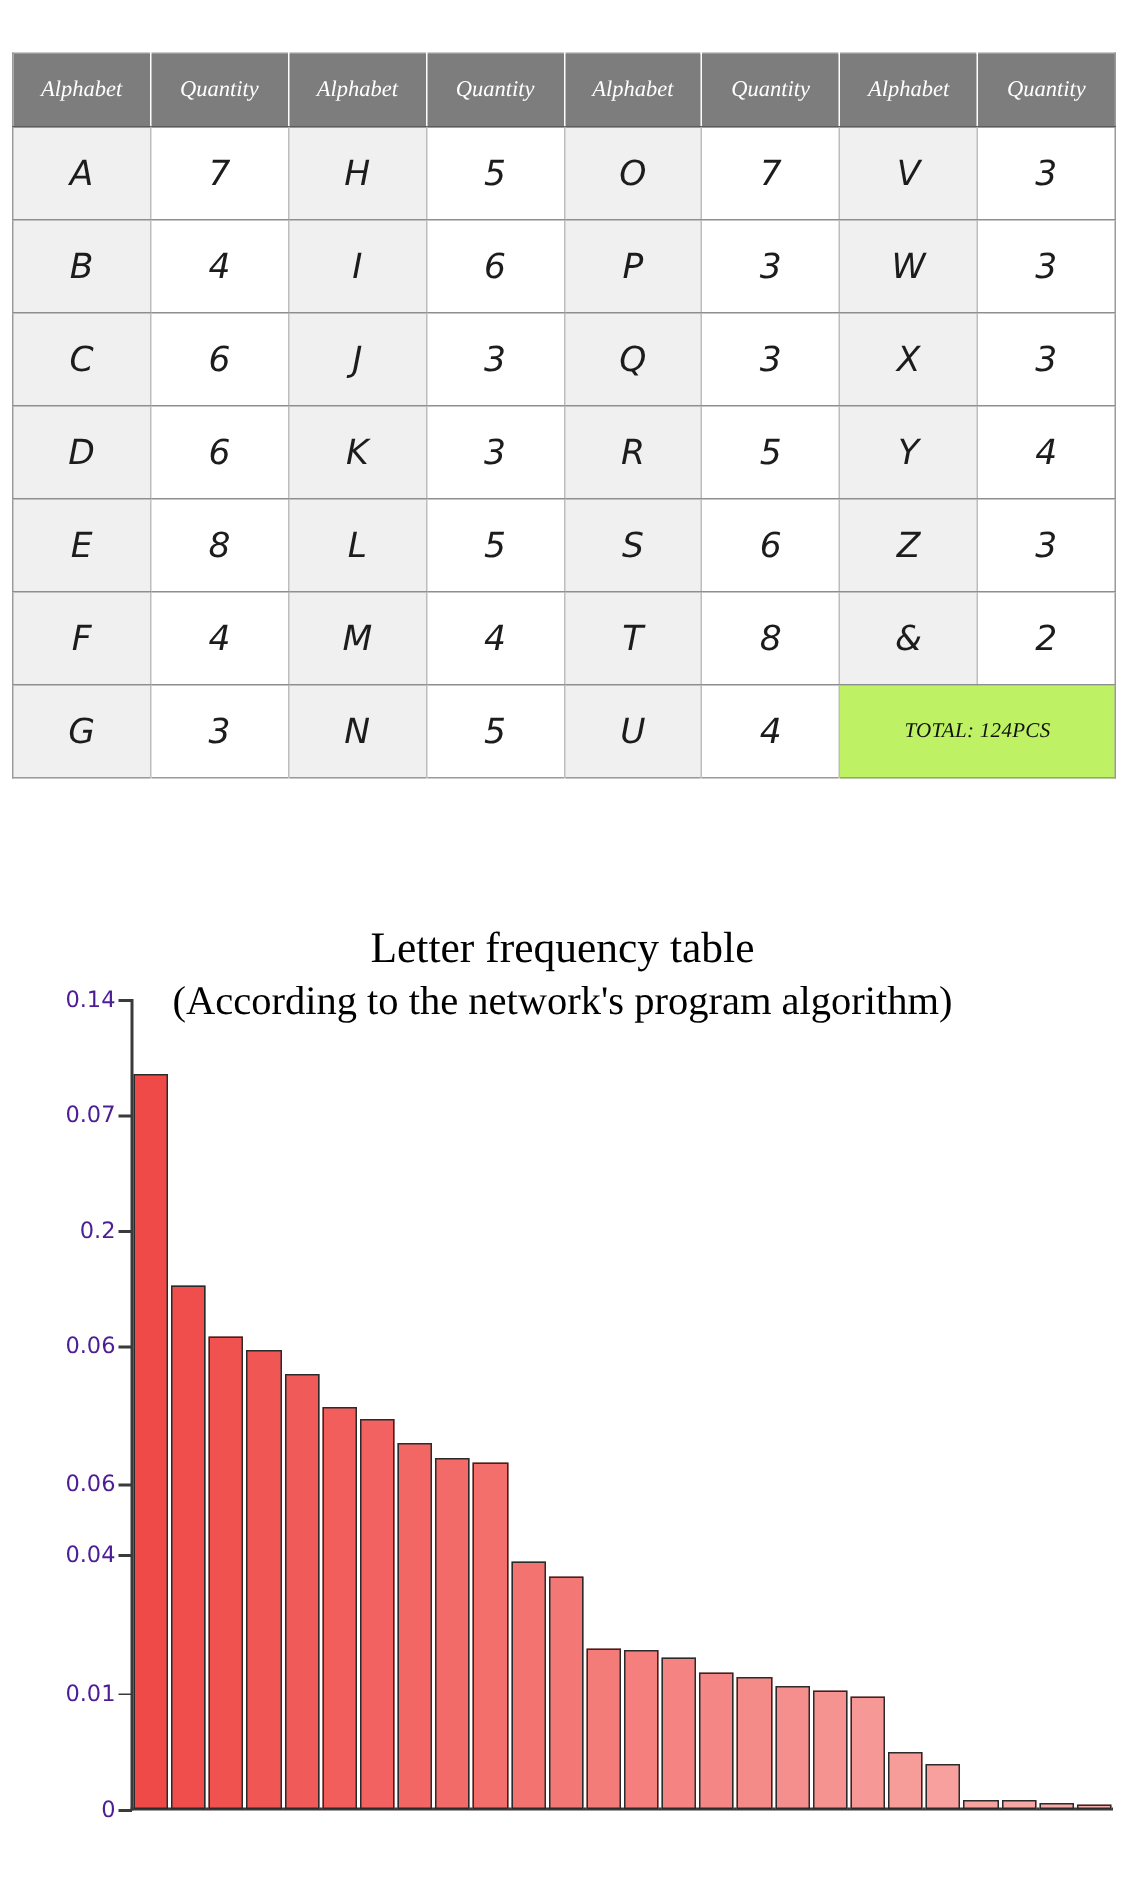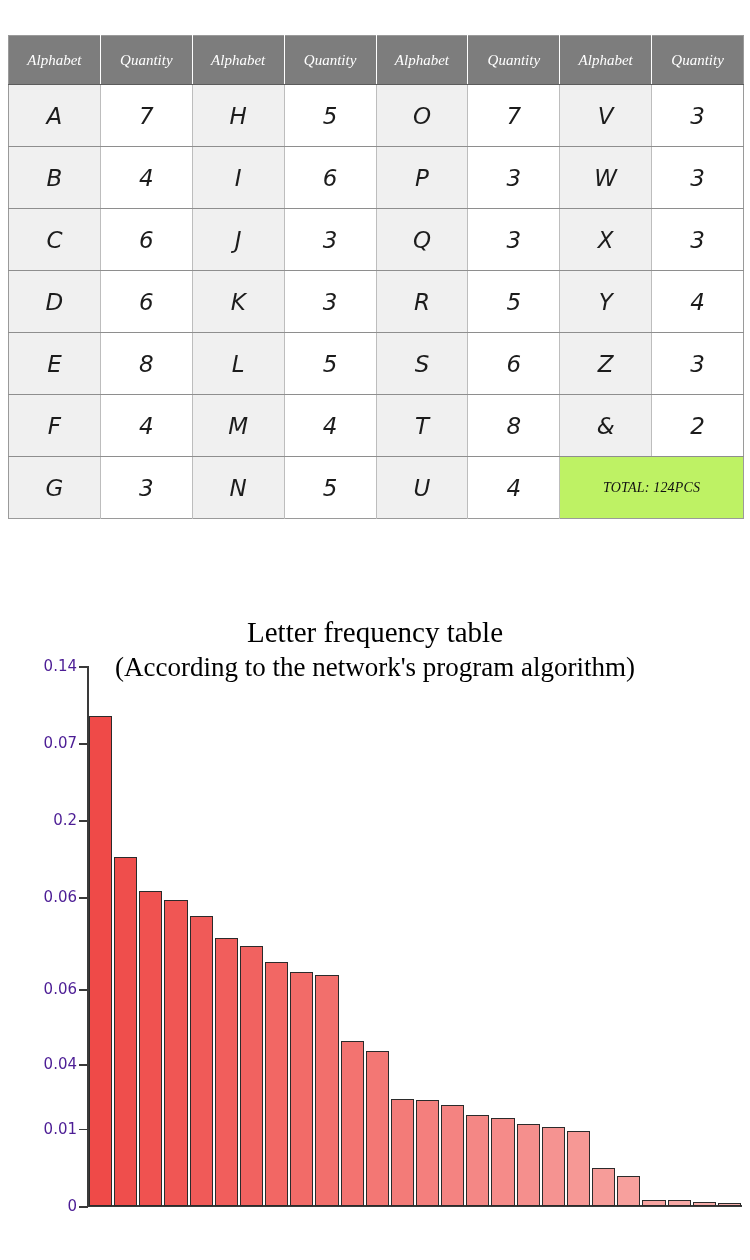--- a/index.html
+++ b/index.html
@@ -185,21 +185,21 @@
 
   <div id="axis-v"></div>
   <div id="axis-h"></div>
 
   <div id="plot">
       <div class="ytick" style="top: 0px;"><span class="lbl">0.14</span><span class="dash"></span></div>
       <div class="ytick" style="top: 77.1429px;"><span class="lbl">0.07</span><span class="dash"></span></div>
       <div class="ytick" style="top: 154.286px;"><span class="lbl">0.2</span><span class="dash"></span></div>
       <div class="ytick" style="top: 231.429px;"><span class="lbl">0.06</span><span class="dash"></span></div>
       <div class="ytick" style="top: 323px;"><span class="lbl">0.06</span><span class="dash"></span></div>
-      <div class="ytick" style="top: 398px;"><span class="lbl">0.04</span><span class="dash"></span></div>
+      <div class="ytick" style="top: 370px;"><span class="lbl">0.04</span><span class="dash"></span></div>
       <div class="ytick" style="top: 462.857px;"><span class="lbl">0.01</span><span class="dash"></span></div>
       <div class="ytick" style="top: 540px;"><span class="lbl">0</span><span class="dash"></span></div>
       <div class="bar" style="left: 1.00615px; width: 23.1415px; height: 489.857px; background: rgb(239, 74, 72); border-color: rgb(43, 43, 43);"></div>
       <div class="bar" style="left: 26.16px; width: 23.1415px; height: 349.071px; background: rgb(239, 78, 76); border-color: rgb(43, 43, 43);"></div>
       <div class="bar" style="left: 51.3138px; width: 23.1415px; height: 315.129px; background: rgb(240, 82, 80); border-color: rgb(43, 43, 43);"></div>
       <div class="bar" style="left: 76.4677px; width: 23.1415px; height: 306.257px; background: rgb(240, 86, 84); border-color: rgb(43, 43, 43);"></div>
       <div class="bar" style="left: 101.622px; width: 23.1415px; height: 290.443px; background: rgb(240, 90, 88); border-color: rgb(43, 43, 43);"></div>
       <div class="bar" style="left: 126.775px; width: 23.1415px; height: 268.071px; background: rgb(241, 94, 92); border-color: rgb(43, 43, 43);"></div>
       <div class="bar" style="left: 151.929px; width: 23.1415px; height: 259.586px; background: rgb(241, 98, 96); border-color: rgb(43, 43, 43);"></div>
       <div class="bar" style="left: 177.083px; width: 23.1415px; height: 244.157px; background: rgb(242, 103, 100); border-color: rgb(43, 43, 43);"></div>

